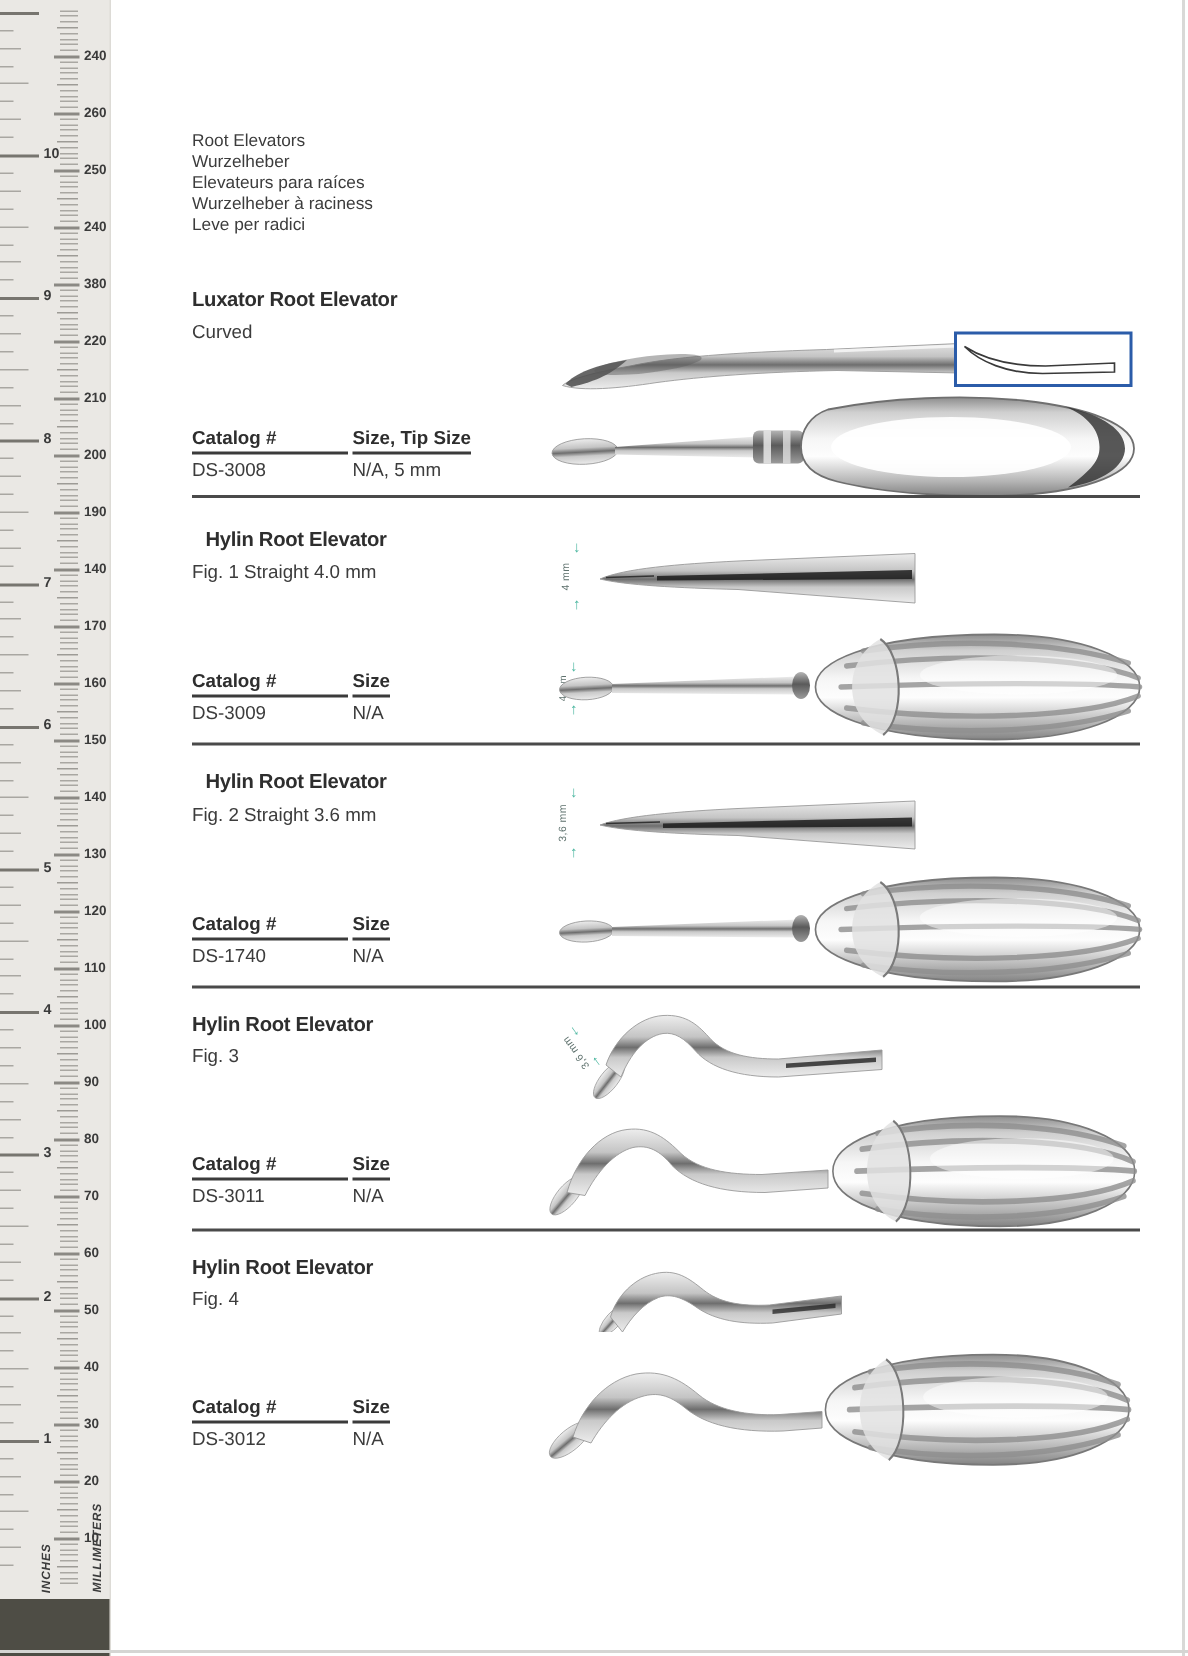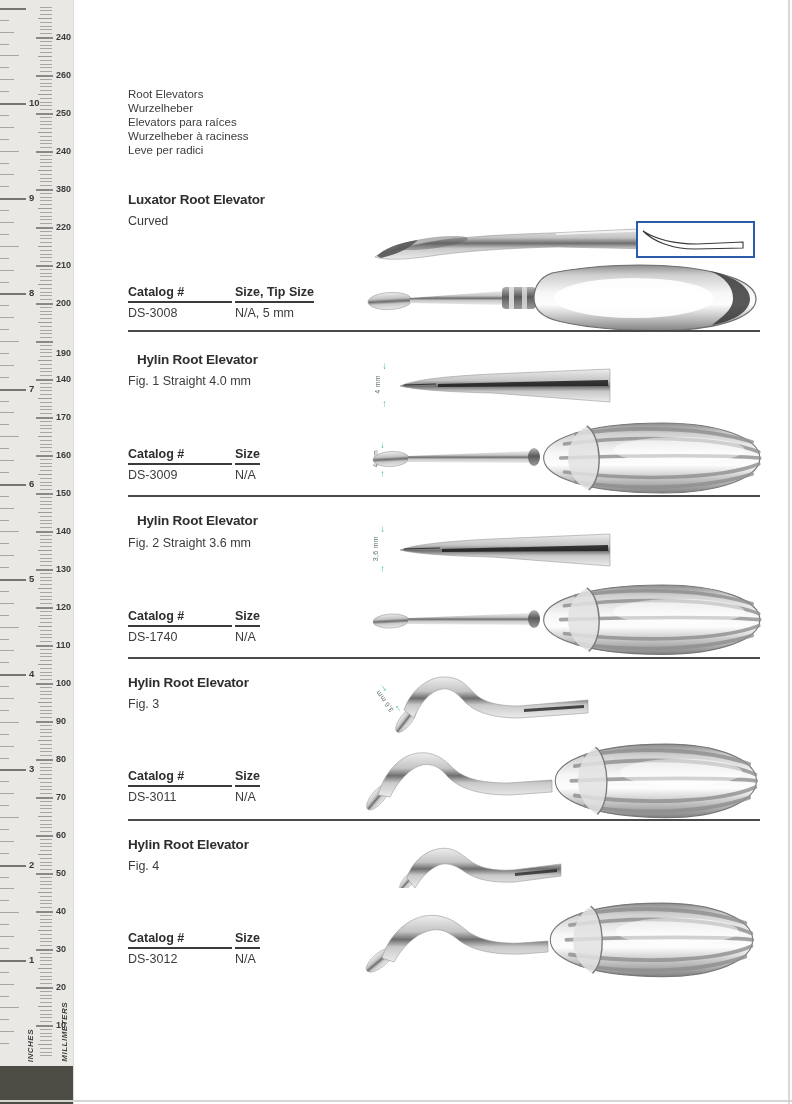--- a/index.html
+++ b/index.html
@@ -373,21 +373,21 @@
         <div class="tick mm" style="top: 1051.6px;"></div>
         <div class="tick mm" style="top: 1055.4px;"></div>
         <div class="mm-num" style="top: 32px;">240</div>
         <div class="mm-num" style="top: 70px;">260</div>
         <div class="mm-num" style="top: 108px;">250</div>
         <div class="mm-num" style="top: 146px;">240</div>
         <div class="mm-num" style="top: 184px;">380</div>
         <div class="mm-num" style="top: 222px;">220</div>
         <div class="mm-num" style="top: 260px;">210</div>
         <div class="mm-num" style="top: 298px;">200</div>
-        <div class="mm-num" style="top: 348px;">190</div>
+        <div class="mm-num" style="top: 336px;">190</div>
         <div class="mm-num" style="top: 374px;">140</div>
         <div class="mm-num" style="top: 412px;">170</div>
         <div class="mm-num" style="top: 450px;">160</div>
         <div class="mm-num" style="top: 488px;">150</div>
         <div class="mm-num" style="top: 526px;">140</div>
         <div class="mm-num" style="top: 564px;">130</div>
         <div class="mm-num" style="top: 602px;">120</div>
         <div class="mm-num" style="top: 640px;">110</div>
         <div class="mm-num" style="top: 678px;">100</div>
         <div class="mm-num" style="top: 716px;">90</div>
@@ -501,21 +501,21 @@
     <div class="ruler-caption inches">INCHES</div>
     <div class="ruler-caption mms">MILLIMETERS</div>
     <div class="ruler-footer"></div>
   </div>
   <div class="edge-right"></div>
   <div class="edge-bottom"></div>
 
   <div class="lang-list">
     <div>Root Elevators</div>
     <div>Wurzelheber</div>
-    <div>Elevators para raíces</div>
+    <div>Elevateurs para raíces</div>
     <div>Wurzelheber à raciness</div>
     <div>Leve per radici</div>
   </div>
 
   <h2 class="sec-title" style="left:128px;top:192px">Luxator Root Elevator</h2>
   <div class="sec-sub" style="left:128px;top:214px">Curved</div>
 
   <svg class="photo" style="left:366px;top:219px" width="348" height="46" viewBox="0 0 348 46">
     <path d="M340,7 L185,14 C122,16 82,19 54,25 C31,29 13,34 9,38 C22,42 46,40 72,36 C102,32 142,29 192,28 L340,31 Z" fill="url(#gShaft)" stroke="#9a9a9a" stroke-width="0.6"></path>
     <path d="M11,37 C17,30 32,24 52,21 C42,30 32,35 15,39 Z" fill="#4c4c4c" opacity="0.85"></path>

